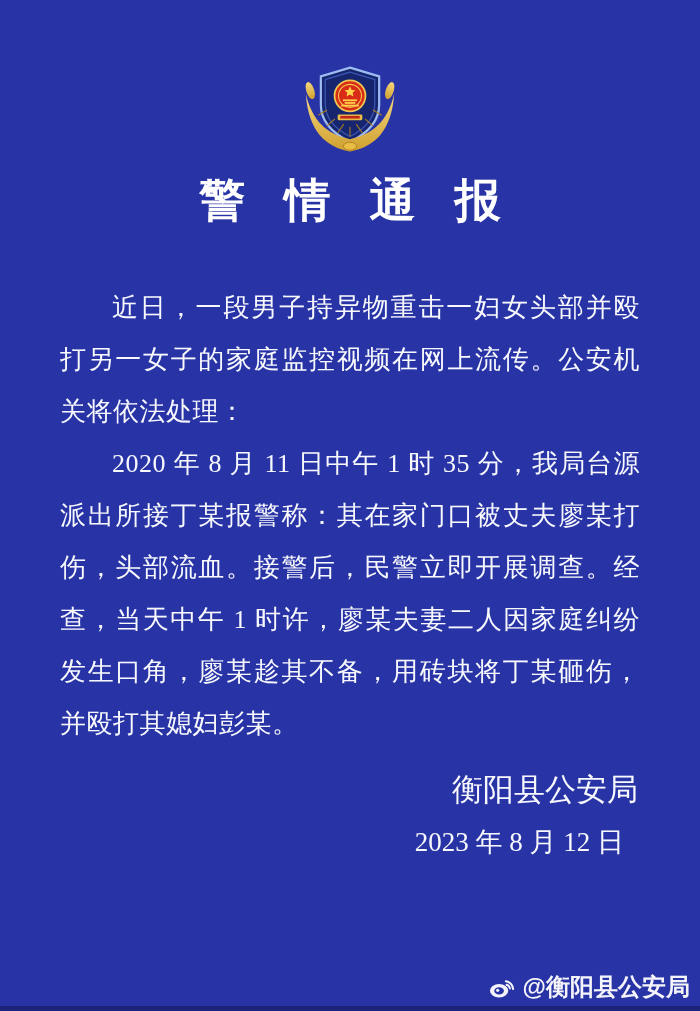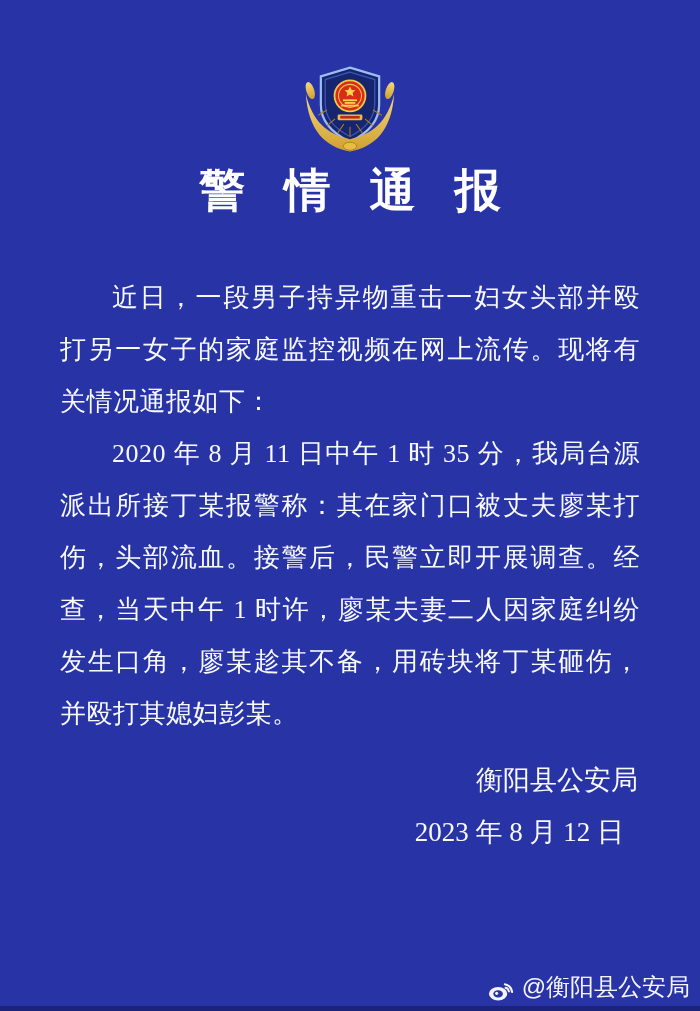--- a/index.html
+++ b/index.html
@@ -15,21 +15,21 @@
   .page::after{
     content:"";
     position:absolute;left:0;right:0;bottom:0;height:5px;
     background:rgba(0,0,20,.30);
   }
   .emblem-wrap{
     display:flex;justify-content:center;
     padding-top:64px;
   }
   .notice-title{
-    margin-top:0;
+    margin-top:10px;
     text-align:center;
     font-size:46px;
     font-weight:700;
     color:#ffffff;
     letter-spacing:.85em;
     padding-left:.85em; 
     line-height:1.35;
   }
   .body-text{
     margin-top:50px;
@@ -41,37 +41,38 @@
     text-indent:2em;
     line-height:52px;
     text-align:justify;
     text-justify:inter-character;
     letter-spacing:.5px;
   }
   .signature{
     margin-top:14px;
     padding-right:62px;
     text-align:right;
-    font-size:27px;
+    font-size:31px;
     line-height:52px;
   }
   .notice-date{
     padding-right:76px;
     text-align:right;
     font-size:27px;
     line-height:52px;
   }
   .watermark{
     position:absolute;
     right:10px;bottom:8px;
-    display:flex;align-items:flex-end;gap:8px;
+    display:flex;align-items:center;gap:8px;
     font-family:"Liberation Sans","DejaVu Sans",sans-serif;
     font-size:24px;
     color:#ffffff;
     opacity:.95;
+    font-weight:bold;
   }
   .watermark svg{display:block;}
 </style>
 </head>
 <body>
 
 <div class="page">
 
   <div class="emblem-wrap">
     <span>
@@ -102,21 +103,21 @@
         <path d="M10,34 C13,76 32,94 60,99 C88,94 107,76 110,34 C103,64 86,80 60,85 C34,80 17,64 10,34 Z" fill="url(#gold)"></path>
         <path d="M24,58 l10,-6 M34,70 l9,-8 M46,78 l7,-10 M60,82 l0,-11 M74,78 l-7,-10 M86,70 l-9,-8 M96,58 l-10,-6" stroke="#a87f1f" stroke-width="1.2" fill="none"></path>
         <ellipse cx="60" cy="93" rx="7.5" ry="4.5" fill="#e9bd45" stroke="#a87f1f" stroke-width="1"></ellipse>
       </svg>
     </span>
   </div>
 
   <div class="notice-title">警情通报</div>
 
   <div class="body-text">
-    <p>近日，一段男子持异物重击一妇女头部并殴打另一女子的家庭监控视频在网上流传。现将有关情况通报如下：</p>
+    <p>近日，一段男子持异物重击一妇女头部并殴打另一女子的家庭监控视频在网上流传。公安机关将依法处理：</p>
     <p>2020 年 8 月 11 日中午 1 时 35 分，我局台源派出所接丁某报警称：其在家门口被丈夫廖某打伤，头部流血。接警后，民警立即开展调查。经查，当天中午 1 时许，廖某夫妻二人因家庭纠纷发生口角，廖某趁其不备，用砖块将丁某砸伤，并殴打其媳妇彭某。</p>
   </div>
 
   <div class="signature">衡阳县公安局</div>
   <div class="notice-date">2023 年 8 月 12 日</div>
 
   <div class="watermark">
     <span>
       <svg viewBox="0 0 27 27" width="26" height="26" aria-hidden="true">
         <ellipse cx="10.5" cy="17.5" rx="9.5" ry="7" fill="#ffffff"></ellipse>

